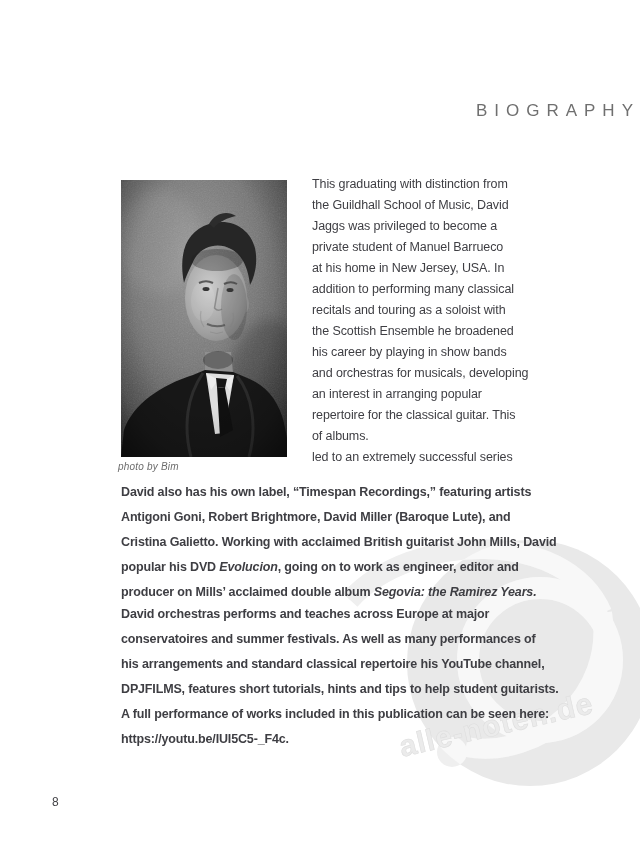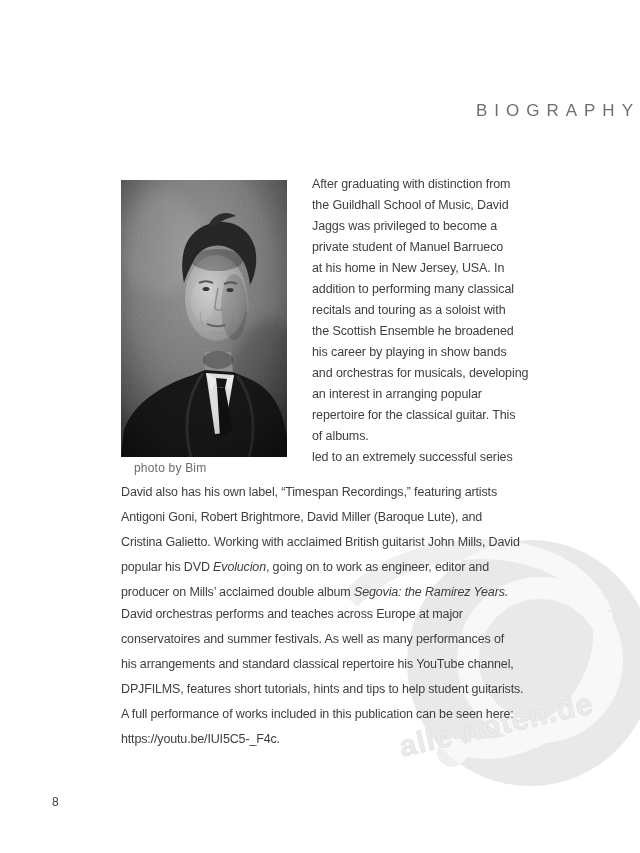--- a/index.html
+++ b/index.html
@@ -9,30 +9,30 @@
     overflow:hidden; font-family:"Liberation Sans", sans-serif; color:#3e3e43;
   }
   .title {
     position:absolute; top:101px; left:0; right:0; z-index:1;
     text-align:right; font-size:17px; font-weight:400;
     letter-spacing:7px; text-indent:7px; color:#6f6f6f;
   }
   .photo-frame { position:absolute; left:121px; top:180px; width:166px; height:277px; z-index:1; }
   .photo-frame svg { display:block; }
   .caption {
-    position:absolute; left:134px; top:461px; z-index:1;
-    font-size:12px; color:#6c6c6c; letter-spacing:.2px;
+    position:absolute; left:118px; top:461px; z-index:1;
+    font-size:10px; font-style:italic; color:#6c6c6c; letter-spacing:.2px;
   }
   .col-text {
     position:absolute; left:312px; top:174px; z-index:1;
     font-size:12.5px; line-height:21px; letter-spacing:-.1px; color:#3e3e43;
   }
   .para {
     position:absolute; left:121px; z-index:1;
-    font-size:12.5px; line-height:25px; letter-spacing:-.15px; color:#3e3e43;
+    font-size:12.5px; line-height:25px; letter-spacing:-.15px; color:#3e3e43;font-weight:bold;
   }
   .para-label   { top:480px; }
   .para-current { top:602px; }
   .tline { white-space:nowrap; }
   .em { font-style:italic; }
   .page-num { position:absolute; left:52px; top:795px; z-index:1; font-size:12px; color:#434347; }
   .watermark { position:absolute; left:330px; top:505px; width:310px; height:330px; z-index:0; pointer-events:none; }
 </style>
 </head>
 <body>
@@ -134,21 +134,21 @@
       <path d="M 80 131 Q 78 140 83 147" stroke="#7e7e7e" stroke-width="1.2" fill="none" opacity="0.35"></path>
       <path d="M 112 133 Q 114 141 109 147" stroke="#7e7e7e" stroke-width="1.2" fill="none" opacity="0.35"></path>
 
       <rect width="166" height="277" fill="url(#vigG)"></rect>
     </svg>
   </div>
 
   <div class="caption">photo by Bim</div>
 
   <div class="col-text">
-      <div class="tline"><span>After graduating with distinction from</span></div>
+      <div class="tline"><span>This graduating with distinction from</span></div>
       <div class="tline"><span>the Guildhall School of Music, David</span></div>
       <div class="tline"><span>Jaggs was privileged to become a</span></div>
       <div class="tline"><span>private student of Manuel Barrueco</span></div>
       <div class="tline"><span>at his home in New Jersey, USA. In</span></div>
       <div class="tline"><span>addition to performing many classical</span></div>
       <div class="tline"><span>recitals and touring as a soloist with</span></div>
       <div class="tline"><span>the Scottish Ensemble he broadened</span></div>
       <div class="tline"><span>his career by playing in show bands</span></div>
       <div class="tline"><span>and orchestras for musicals, developing</span></div>
       <div class="tline"><span>an interest in arranging popular</span></div>

